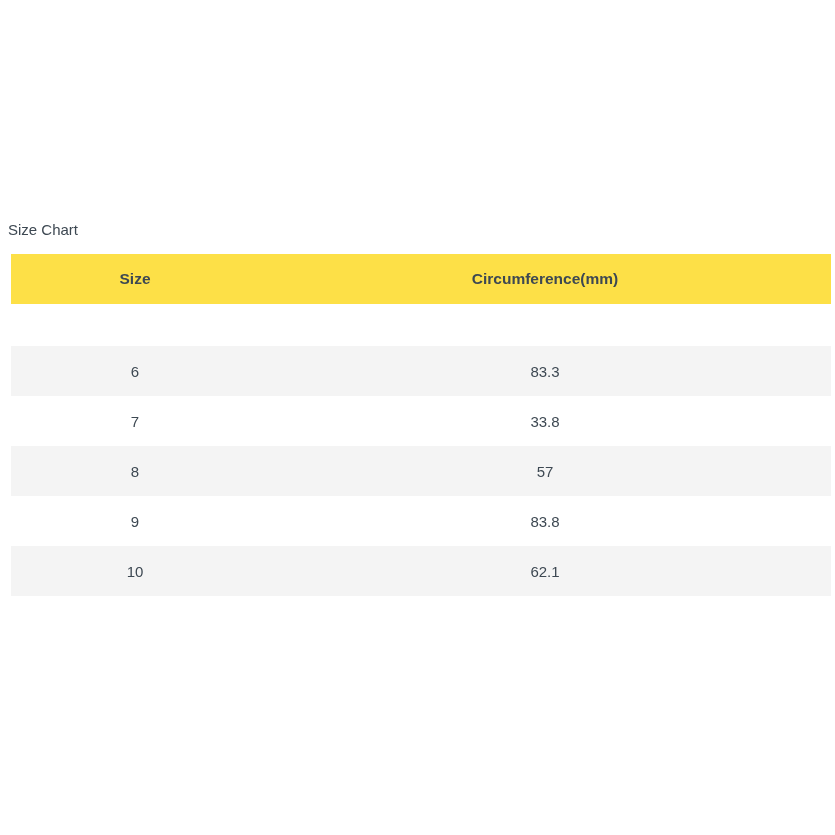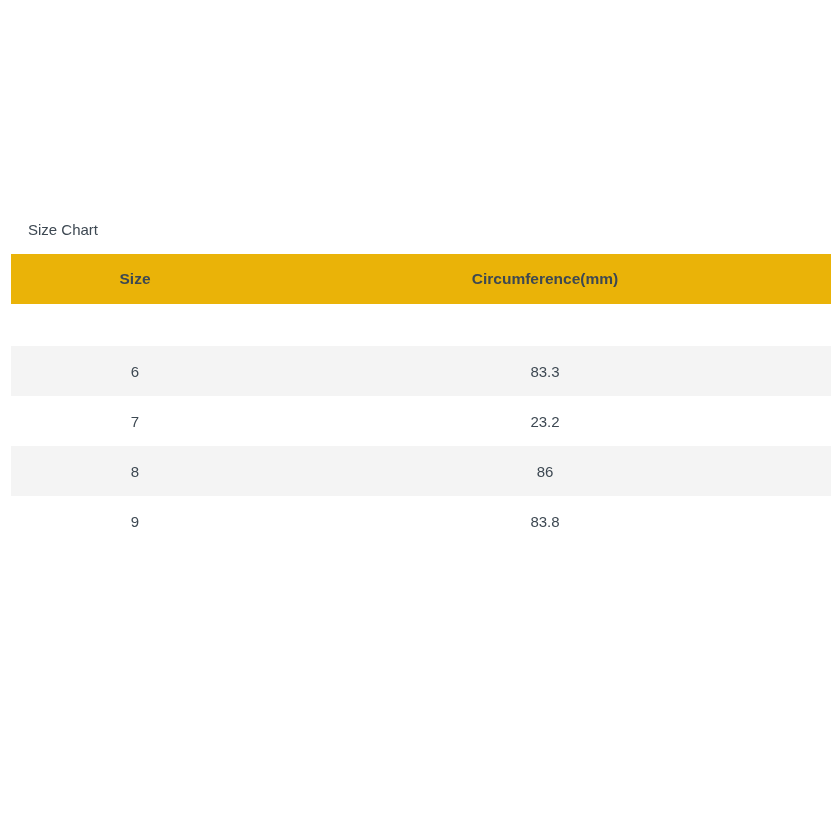--- a/index.html
+++ b/index.html
@@ -22,21 +22,21 @@
   }
   .size-chart-block {
     position: absolute;
     left: 0;
     top: 220px;
     width: 835px;
   }
   .chart-title {
     font-size: 15px;
     color: #3d4852;
-    padding-left: 28px;
+    padding-left: 8px;
     margin-bottom: 14px;
     line-height: 20px;
     font-weight: 400;
   }
   table.size-table {
     width: 820px;
     margin-left: 11px;
     border-collapse: collapse;
     table-layout: fixed;
   }
@@ -47,21 +47,21 @@
     color: #3d4852;
     border: none;
   }
   table.size-table th {
     font-weight: bold;
     height: 48px;
     vertical-align: middle;
     font-size: 15.5px;
   }
   table.size-table thead tr {
-    background: #eab308;
+    background: #fde047;
   }
   table.size-table tbody tr {
     height: 50px;
   }
   table.size-table tbody tr.shaded {
     background: #f4f4f4;
   }
   table.size-table tbody tr.plain {
     background: #ffffff;
   }
@@ -100,28 +100,32 @@
         <tr class="spacer-row">
           <td></td>
           <td></td>
         </tr>
         <tr class="shaded">
           <td>6</td>
           <td>83.3</td>
         </tr>
         <tr class="plain">
           <td>7</td>
-          <td>23.2</td>
+          <td>33.8</td>
         </tr>
         <tr class="shaded">
           <td>8</td>
-          <td>86</td>
+          <td>57</td>
         </tr>
         <tr class="plain">
           <td>9</td>
           <td>83.8</td>
+        </tr>
+        <tr class="shaded">
+          <td>10</td>
+          <td>62.1</td>
         </tr>
       </tbody>
     </table>
 
   </div>
 
 </div>
 
 </body></html>

